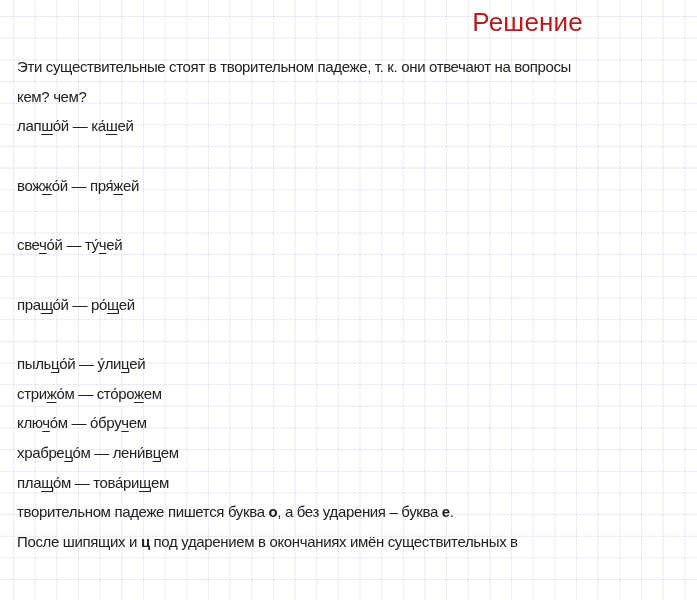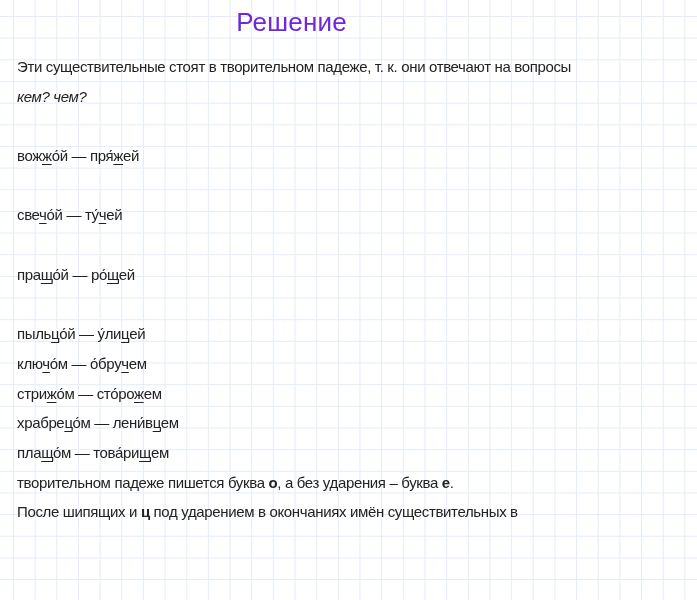--- a/index.html
+++ b/index.html
@@ -25,69 +25,70 @@
       left: 0;
       top: 0;
       width: 697px;
       height: 600px;
     }
     .title {
       position: absolute;
       top: 4px;
       left: 0;
       width: 583px;
-      text-align: center;
+      text-align: right;
       font-size: 26px;
       line-height: 36px;
       font-weight: normal;
-      color: #6d28d9;
+      color: #b91c1c;
       margin: 0;
       letter-spacing: 0.2px;
     }
     .content {
       position: absolute;
       left: 17px;
       top: 52px;
       width: 670px;
       font-size: 15px;
       line-height: 29.7px;
       letter-spacing: -0.35px;
     }
     .line {
       height: 29.7px;
       white-space: nowrap;
     }
     .line.blank { }
-    .italic { font-style: italic; }
+    .italic { }
     .bold { font-weight: bold; }
     .u {
       text-decoration: underline;
       text-decoration-thickness: 1px;
       text-underline-offset: 3px;
     }
   </style>
 </head>
 <body>
 
 <div class="page">
   <h1 class="title">Решение</h1>
 
   <div class="content">
     <div class="line">Эти существительные стоят в творительном падеже, т. к. они отвечают на вопросы</div>
     <div class="line italic">кем? чем?</div>
     <div id="pairs">
+        <div class="line"><span><span>лап</span><span class="u">ш</span><span>о́й</span></span><span> — </span><span><span>ка́</span><span class="u">ш</span><span>ей</span></span></div>
         <div class="line blank"></div>
         <div class="line"><span><span>вож</span><span class="u">ж</span><span>о́й</span></span><span> — </span><span><span>пря́</span><span class="u">ж</span><span>ей</span></span></div>
         <div class="line blank"></div>
         <div class="line"><span><span>све</span><span class="u">ч</span><span>о́й</span></span><span> — </span><span><span>ту́</span><span class="u">ч</span><span>ей</span></span></div>
         <div class="line blank"></div>
         <div class="line"><span><span>пра</span><span class="u">щ</span><span>о́й</span></span><span> — </span><span><span>ро́</span><span class="u">щ</span><span>ей</span></span></div>
         <div class="line blank"></div>
         <div class="line"><span><span>пыль</span><span class="u">ц</span><span>о́й</span></span><span> — </span><span><span>у́ли</span><span class="u">ц</span><span>ей</span></span></div>
+        <div class="line"><span><span>стри</span><span class="u">ж</span><span>о́м</span></span><span> — </span><span><span>сто́ро</span><span class="u">ж</span><span>ем</span></span></div>
         <div class="line"><span><span>клю</span><span class="u">ч</span><span>о́м</span></span><span> — </span><span><span>о́бру</span><span class="u">ч</span><span>ем</span></span></div>
-        <div class="line"><span><span>стри</span><span class="u">ж</span><span>о́м</span></span><span> — </span><span><span>сто́ро</span><span class="u">ж</span><span>ем</span></span></div>
         <div class="line"><span><span>храбре</span><span class="u">ц</span><span>о́м</span></span><span> — </span><span><span>лени́в</span><span class="u">ц</span><span>ем</span></span></div>
         <div class="line"><span><span>пла</span><span class="u">щ</span><span>о́м</span></span><span> — </span><span><span>това́ри</span><span class="u">щ</span><span>ем</span></span></div>
       </div>
     <div class="line" id="rule-line2"><span>творительном падеже пишется буква </span><span class="bold">о</span><span>, а без ударения – буква </span><span class="bold">е</span><span>.</span></div>
     <div class="line" id="rule-line1"><span>После шипящих и </span><span class="bold">ц</span><span> под ударением в окончаниях имён существительных в</span></div>
   </div>
 </div>
 
 </body></html>

